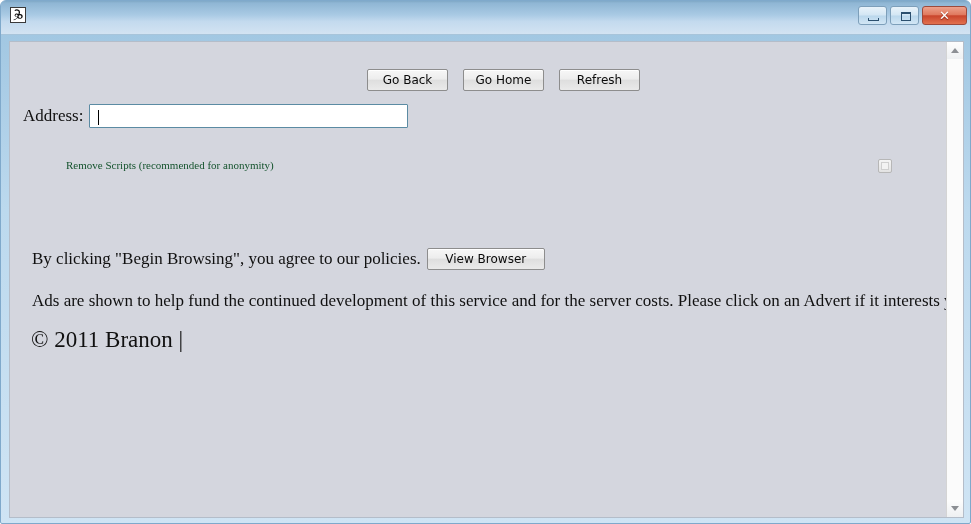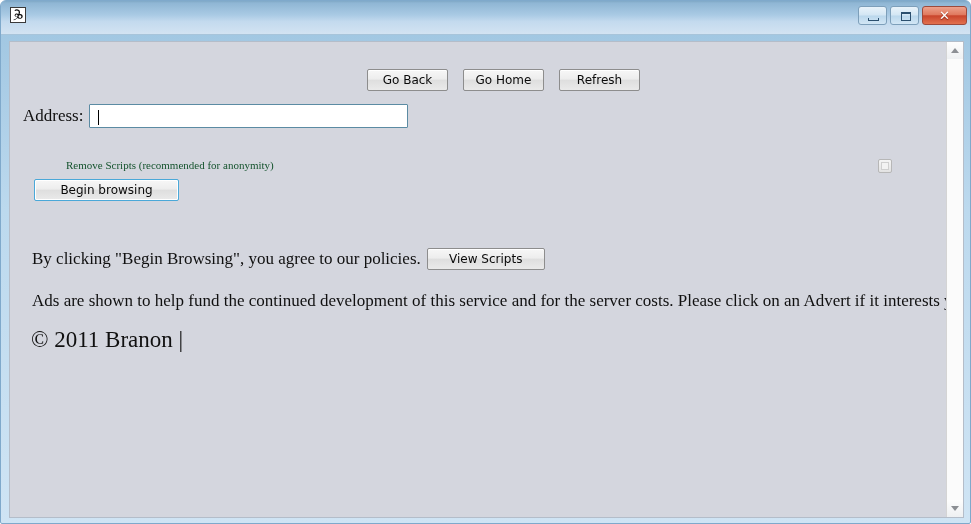--- a/index.html
+++ b/index.html
@@ -377,25 +377,24 @@
       <div id="navrow">
         <div class="btn">Go Back</div>
         <div class="btn">Go Home</div>
         <div class="btn">Refresh</div>
       </div>
       <div class="caret"></div>
 
       <div id="scripts-label">Remove Scripts (recommended for anonymity)</div>
       <div id="scripts-checkbox"></div>
 
-      <div id="begin-browsing" class="btn">Begin browsing</div>
 
       <div id="policies-row">
         <span id="policies-text">By clicking "Begin Browsing", you agree to our policies.</span>
-        <span id="view-policies" class="btn">View Scripts</span>
+        <span id="view-policies" class="btn">View Browser</span>
       </div>
 
       <div id="ads-text">Ads are shown to help fund the continued development of this service and for the server costs. Please click on an Advert if it interests you.</div>
 
       <div id="copy-row">
         <span id="copy-text">© 2011 Branon |</span>
       </div>
     </div>
 
     <div id="scrollbar">

